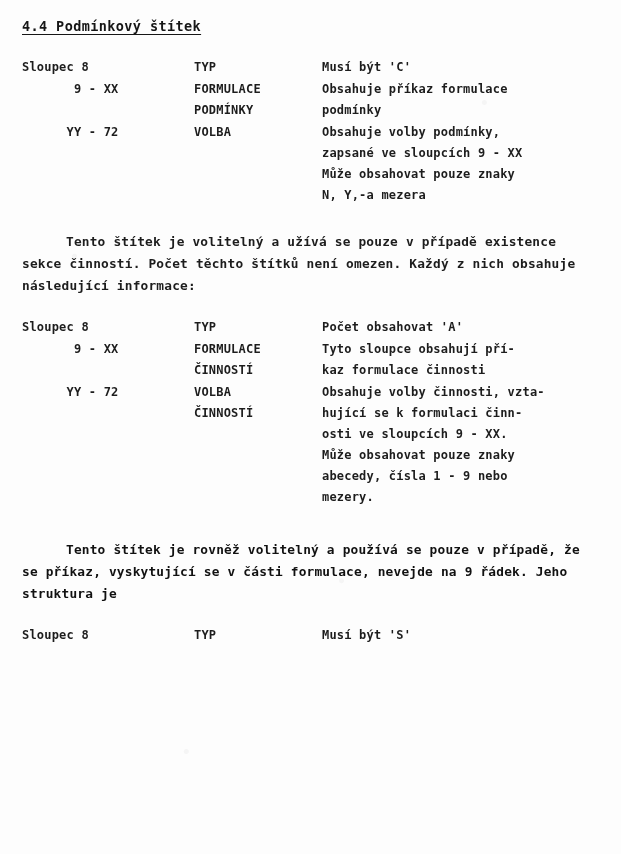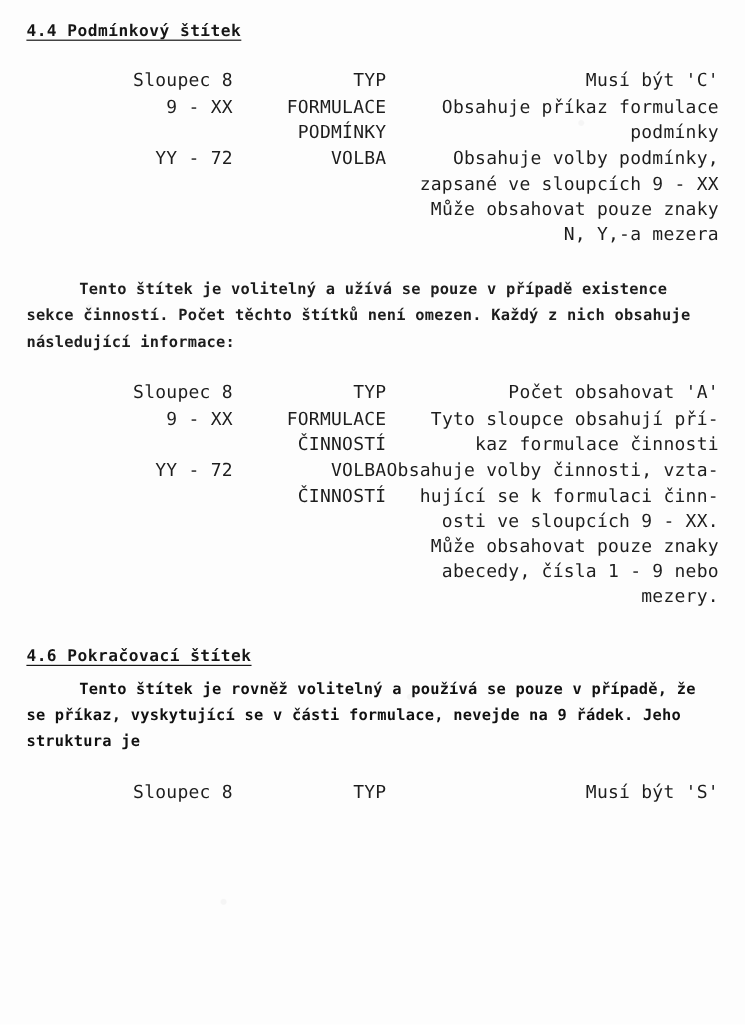--- a/index.html
+++ b/index.html
@@ -21,21 +21,21 @@
     left: 0; top: 0;
     width: 621px;
     height: 854px;
     background:
       radial-gradient(circle at 12% 30%, rgba(0,0,0,0.035) 0 2px, transparent 3px),
       radial-gradient(circle at 78% 12%, rgba(0,0,0,0.03) 0 2px, transparent 3px),
       radial-gradient(circle at 55% 68%, rgba(0,0,0,0.03) 0 2px, transparent 3px),
       radial-gradient(circle at 30% 88%, rgba(0,0,0,0.03) 0 2px, transparent 3px),
       #fdfdfd;
     box-sizing: border-box;
-    padding: 18px 22px 0 22px;
+    padding: 18px 34px 0 22px;
   }
   .section {
     margin-bottom: 2px;
   }
   .heading {
     font-size: 13.5px;
     letter-spacing: 0.4px;
     text-decoration: underline;
     text-underline-offset: 3px;
     margin: 0 0 9px 0;
@@ -54,27 +54,26 @@
   .para.indent {
     text-indent: 44px;
   }
   table.spec {
     border-collapse: collapse;
     width: 100%;
     margin: 4px 0 10px 0;
   }
   table.spec td {
     vertical-align: top;
-    font-size: 15px;
+    font-size: 12px;
     line-height: 21px;
     letter-spacing: 0.2px;
     padding: 0 0 1px 0;
-    font-weight: 400;
+    font-weight: 700;
     color: #1d1d1d;
-    text-align: right;
   }
   td.col-a { width: 172px; white-space: pre; }
   td.col-b { width: 128px; white-space: pre; }
   td.col-c { white-space: pre-wrap; margin-top: 29px; }
   .blurry {
     filter: blur(0.25px);
   }
   .bold-ink {
     font-weight: 700;
     color: #111;
@@ -147,21 +146,20 @@
 abecedy, čísla 1 - 9 nebo
 mezery.</td>
       </tr>
     </tbody>
       </table>
   </div>
 
   <div class="sp-2"></div>
 
   <div class="section">
-    <div class="heading">4.6 Pokračovací štítek</div>
     <div class="para indent blurry bold-ink">Tento štítek je rovněž volitelný a používá se pouze v případě, že se příkaz, vyskytující se v části formulace, nevejde na 9 řádek. Jeho struktura je</div>
     <div class="sp-3"></div>
     <table class="spec">
       <tbody>
           <tr>
         <td class="col-a">Sloupec 8</td>
         <td class="col-b blurry">TYP</td>
         <td class="col-c blurry">Musí být 'S'</td>
       </tr>
     </tbody>

